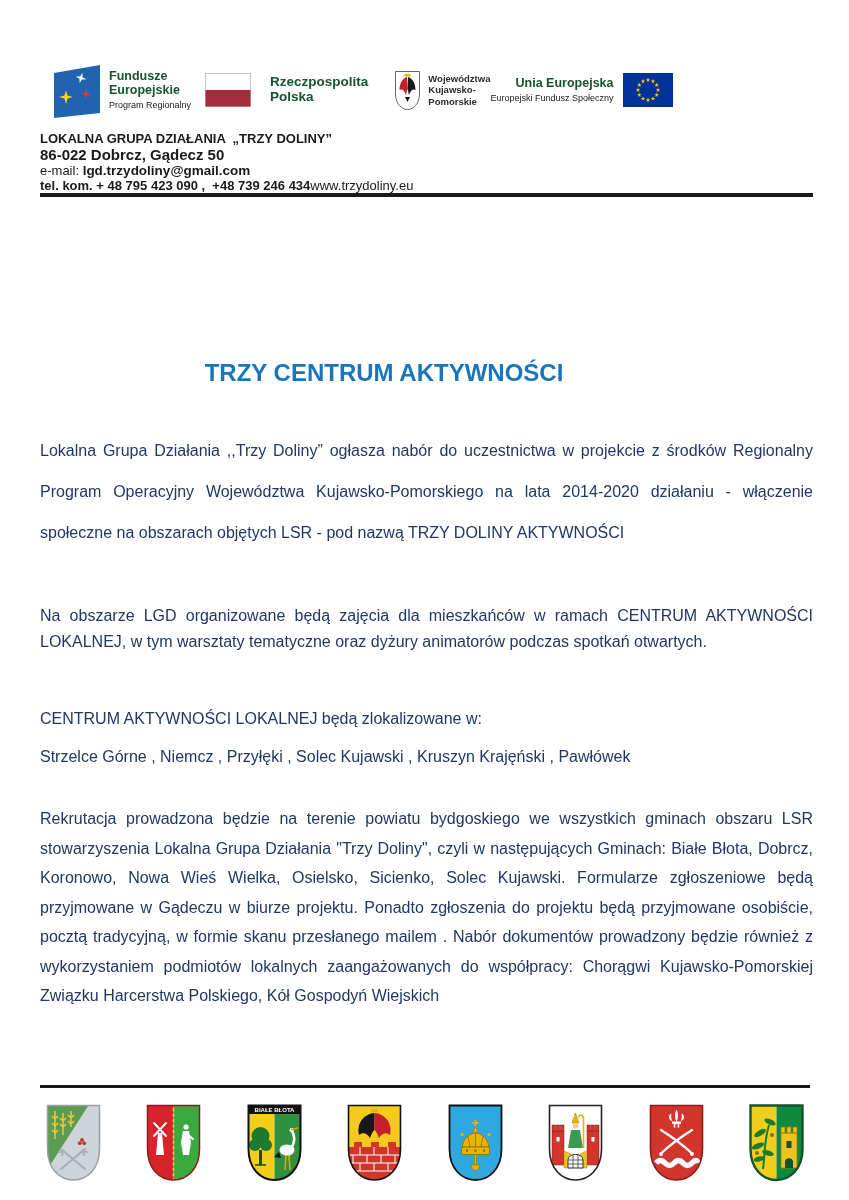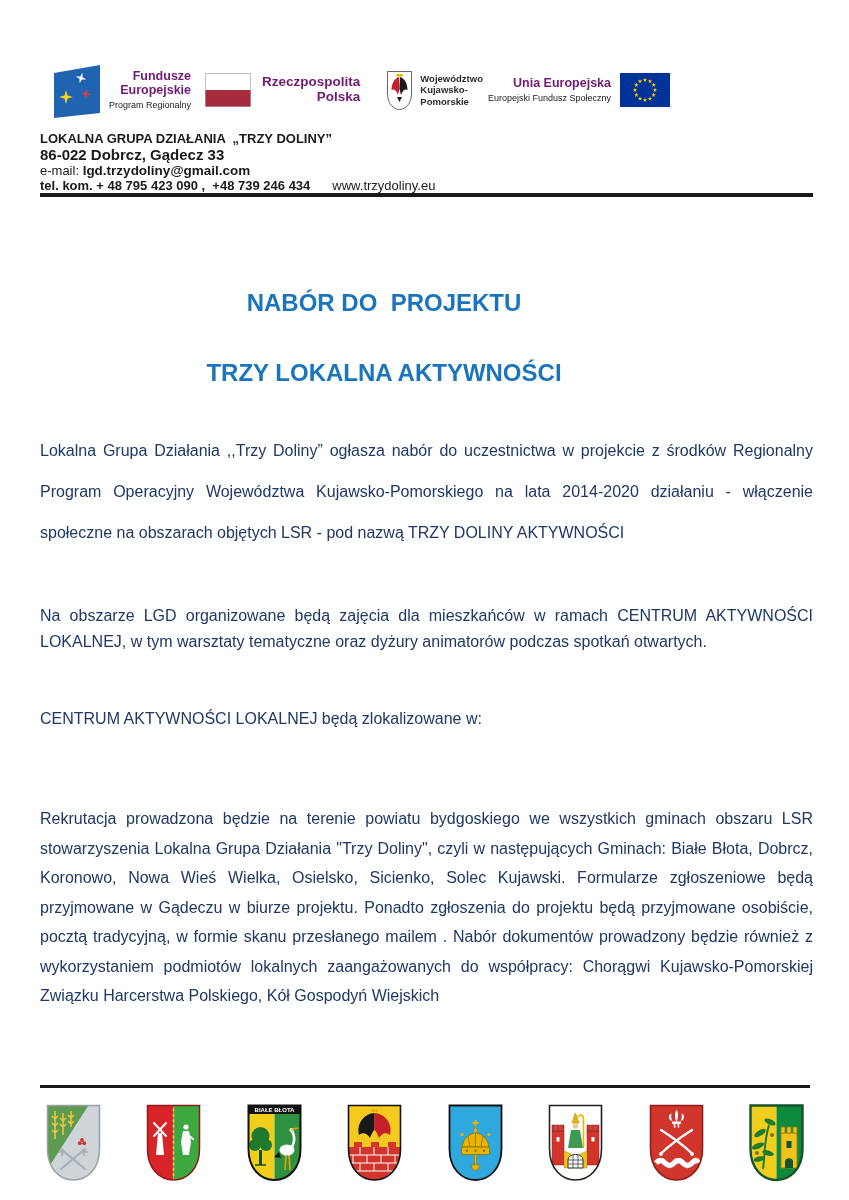--- a/index.html
+++ b/index.html
@@ -2,41 +2,41 @@
 <html><head>
 <meta charset="utf-8">
 <style>
   html,body{margin:0;padding:0;background:#fff;}
   .page{position:relative;width:849px;height:1200px;background:#fff;overflow:hidden;
         font-family:"Liberation Sans", sans-serif;color:#1a1a1a;}
 
   
   .logos-row{position:absolute;top:58px;left:52px;width:618px;height:64px;
              display:flex;align-items:center;}
-  .lg-title{font-weight:bold;font-size:12.5px;line-height:1.08;color:#701a75;text-align:right;}
+  .lg-title{font-weight:bold;font-size:12.5px;line-height:1.08;color:#14532d;}
   .lg-sub{font-size:9px;margin-top:3px;color:#1a1a1a;white-space:nowrap;}
   .fe-logo{width:50px;height:58px;flex:none;}
   .fe-text{margin-left:7px;width:86px;}
   .pl-flag{margin-left:14px;width:46px;height:34px;flex:none;}
-  .pl-text{margin-left:11px;width:100px;font-size:13.5px;}
+  .pl-text{margin-left:19px;width:100px;font-size:13.5px;}
   .kp-arms{margin-left:26px;width:27px;height:41px;flex:none;}
   .kp-text{margin-left:7px;width:82px;font-weight:bold;font-size:9.5px;line-height:1.18;color:#2b2b2b;}
   .eu-block{margin-left:auto;display:flex;align-items:center;}
   .eu-text{text-align:right;}
   .eu-flag{margin-left:9px;width:50px;height:34px;flex:none;}
 
   
   .contact{position:absolute;top:131px;left:40px;width:773px;}
   .pre{white-space:pre-wrap;font-weight:bold;}
   .c-name{font-size:13px;font-weight:bold;line-height:16px;}
   .c-addr{font-size:15px;font-weight:bold;line-height:16px;}
   .c-email{font-size:13px;line-height:15px;}
   .c-email b{font-size:13.5px;}
   .c-tel{font-size:13px;line-height:15px;}
-  .c-web{margin-left:22px;}
+  .c-web{}
   .rule{position:absolute;left:40px;width:773px;height:4px;background:#191919;}
   .rule1{top:193px;}
   .rule2{top:1085px;width:770px;height:3px;}
 
   
   .title{position:absolute;left:40px;width:688px;text-align:center;
          color:#1B75BC;font-size:24px;font-weight:bold;white-space:pre-wrap;}
   .title1{top:289px;}
   .title2{top:359px;}
 
@@ -81,21 +81,21 @@
     </svg>
     <div class="pl-text lg-title" style="font-size:13.5px;">Rzeczpospolita Polska</div>
 
     <svg class="kp-arms" viewBox="0 0 27 41">
       <path d="M1.5,1.5 H25.5 V24 C25.5,34 19,39.5 13.5,39.5 C8,39.5 1.5,34 1.5,24 Z" fill="#ffffff" stroke="#666" stroke-width="1"></path>
       <rect x="10.5" y="4" width="6" height="2.5" fill="#E8B400"></rect>
       <path d="M13,7 C9,8 5.5,13 5.5,20 C8,18.5 10,20 12,25 C12.8,22 13,20 13.5,19 Z" fill="#C8202A"></path>
       <path d="M14,7 C18,8 21.5,13 21.5,20 C19,18.5 17,20 15,25 C14.2,22 14,20 13.5,19 Z" fill="#1a1a1a"></path>
       <path d="M11,27 h5 l-2.5,5 Z" fill="#1a1a1a"></path>
     </svg>
-    <div class="kp-text">Województwo Kujawsko-Pomorskie</div>
+    <div class="kp-text">Województwa Kujawsko-Pomorskie</div>
 
     <div class="eu-block">
       <div class="eu-text">
         <div class="lg-title">Unia Europejska</div>
         <div class="lg-sub">Europejski Fundusz Społeczny</div>
       </div>
       <svg class="eu-flag" viewBox="0 0 50 34">
         <defs>
           <path id="eustar" d="M0,-2.4 L0.54,-0.74 2.28,-0.74 0.87,0.28 1.41,1.94 0,0.92 -1.41,1.94 -0.87,0.28 -2.28,-0.74 -0.54,-0.74 Z" fill="#FFCC00"></path>
         </defs>
@@ -113,32 +113,32 @@
           <use href="#eustar" transform="translate(-10,0)"></use>
           <use href="#eustar" transform="translate(-8.66,-5)"></use>
           <use href="#eustar" transform="translate(-5,-8.66)"></use>
         </g>
       </svg>
     </div>
   </div>
 
   <div class="contact">
     <div class="c-name pre">LOKALNA GRUPA DZIAŁANIA  „TRZY DOLINY”</div>
-    <div class="c-addr">86-022 Dobrcz, Gądecz 33</div>
+    <div class="c-addr">86-022 Dobrcz, Gądecz 50</div>
     <div class="c-email"><span>e-mail: </span><b>lgd.trzydoliny@gmail.com</b></div>
     <div class="c-tel"><span class="pre">tel. kom. + 48 795 423 090 ,  +48 739 246 434</span><span class="c-web">www.trzydoliny.eu</span></div>
   </div>
   <div class="rule rule1"></div>
 
-  <div class="title title1">NABÓR DO  PROJEKTU</div>
-  <div class="title title2">TRZY LOKALNA AKTYWNOŚCI</div>
+  <div class="title title2">TRZY CENTRUM AKTYWNOŚCI</div>
 
   <div class="para p1 just">Lokalna Grupa Działania ,,Trzy Doliny” ogłasza nabór do uczestnictwa w projekcie z środków Regionalny Program Operacyjny Województwa Kujawsko-Pomorskiego na lata 2014-2020 działaniu - włączenie społeczne na obszarach objętych LSR - pod nazwą TRZY DOLINY AKTYWNOŚCI</div>
   <div class="para p3">CENTRUM AKTYWNOŚCI LOKALNEJ będą zlokalizowane w:</div>
   <div class="para p2 just">Na obszarze LGD organizowane będą zajęcia dla mieszkańców w ramach CENTRUM AKTYWNOŚCI LOKALNEJ, w tym warsztaty tematyczne oraz dyżury animatorów podczas spotkań otwartych.</div>
+  <div class="para p4">Strzelce Górne , Niemcz , Przyłęki , Solec Kujawski , Kruszyn Krajęński , Pawłówek</div>
   <div class="para p5 just">Rekrutacja prowadzona będzie na terenie powiatu bydgoskiego we wszystkich gminach obszaru LSR stowarzyszenia Lokalna Grupa Działania "Trzy Doliny", czyli w następujących Gminach: Białe Błota, Dobrcz, Koronowo, Nowa Wieś Wielka, Osielsko, Sicienko, Solec Kujawski. Formularze zgłoszeniowe będą przyjmowane w Gądeczu w biurze projektu. Ponadto zgłoszenia do projektu będą przyjmowane osobiście, pocztą tradycyjną, w formie skanu przesłanego mailem . Nabór dokumentów prowadzony będzie również z wykorzystaniem podmiotów lokalnych zaangażowanych do współpracy: Chorągwi Kujawsko-Pomorskiej Związku Harcerstwa Polskiego, Kół Gospodyń Wiejskich</div>
 
   <div class="rule rule2"></div>
 
   <div class="shields">
 
     <svg class="shield" viewBox="0 0 57 80">
       <defs>
           <clipPath id="sc1">
             <path d="M2.5,2.5 H54.5 V46 C54.5,66 42,77 28.5,77 C15,77 2.5,66 2.5,46 Z"></path>

